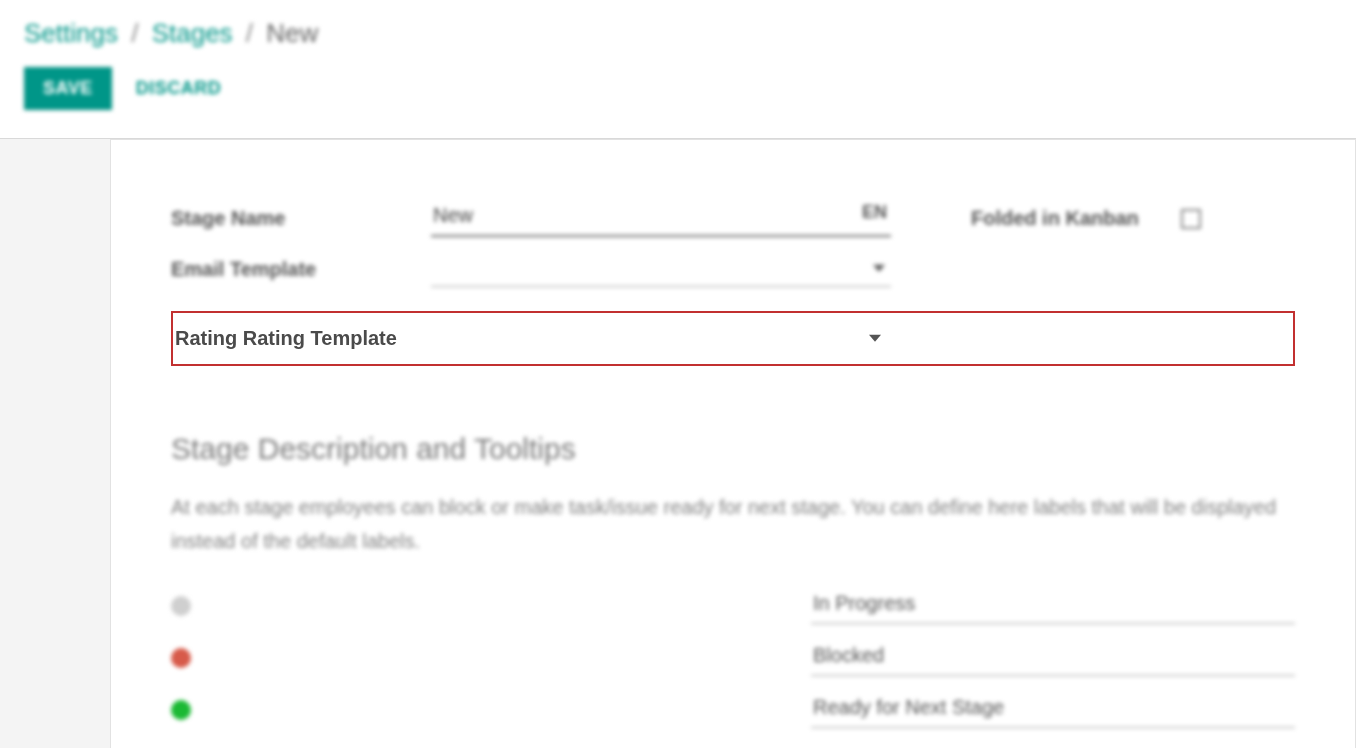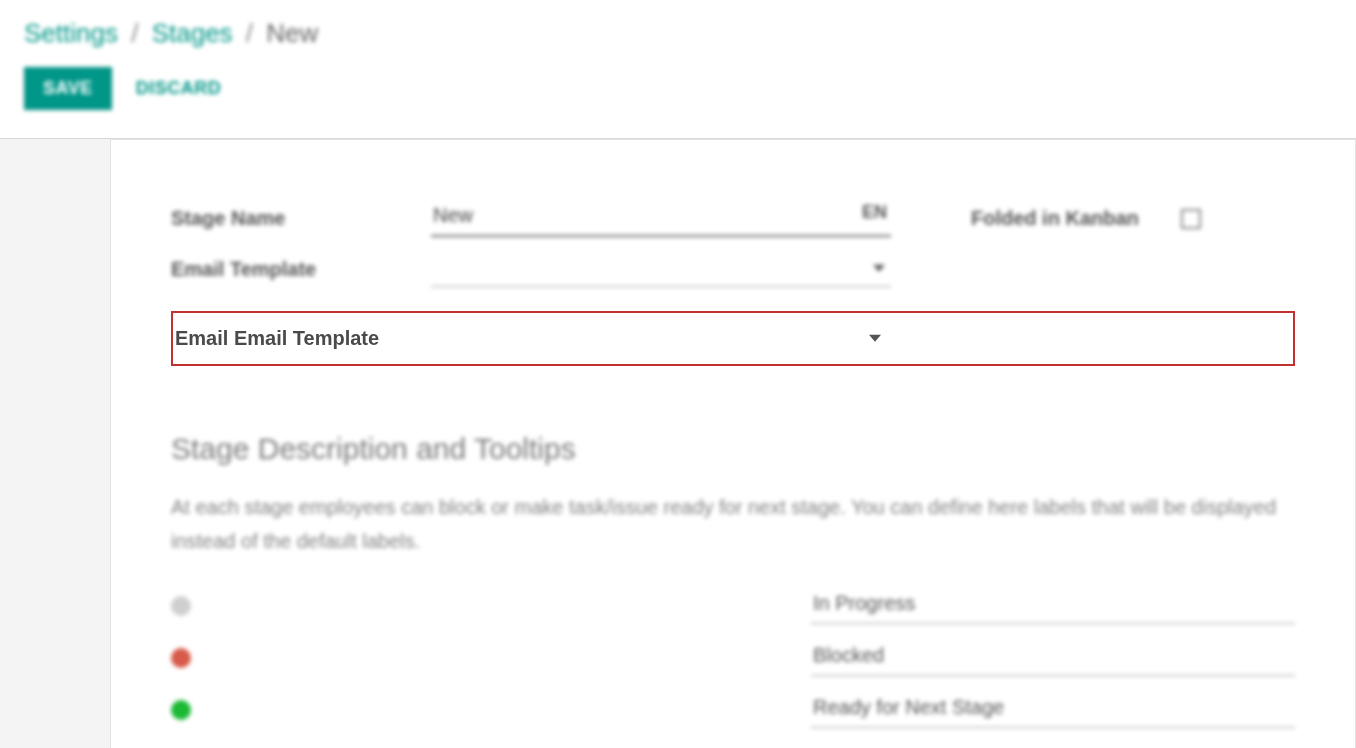--- a/index.html
+++ b/index.html
@@ -227,21 +227,21 @@
       <div class="form-label">Email Template</div>
       <div class="field-wrap">
         <input class="combo-input" value="" style="">
         <span class="caret"></span>
       </div>
       <div></div>
         <div></div>
     </div>
 
     <div class="highlight-row">
-      <div class="form-label-sharp">Email Email Template</div>
+      <div class="form-label-sharp">Rating Rating Template</div>
       <div class="field-wrap">
         <input class="combo-input" style="border-bottom: none;" value="">
         <span class="caret"></span>
       </div>
     </div>
 
     <div class="section-below">
       <div class="section-title">Stage Description and Tooltips</div>
       <div class="section-desc">At each stage employees can block or make task/issue ready for next stage. You can define here labels that will be displayed instead of the default labels.</div>
 

